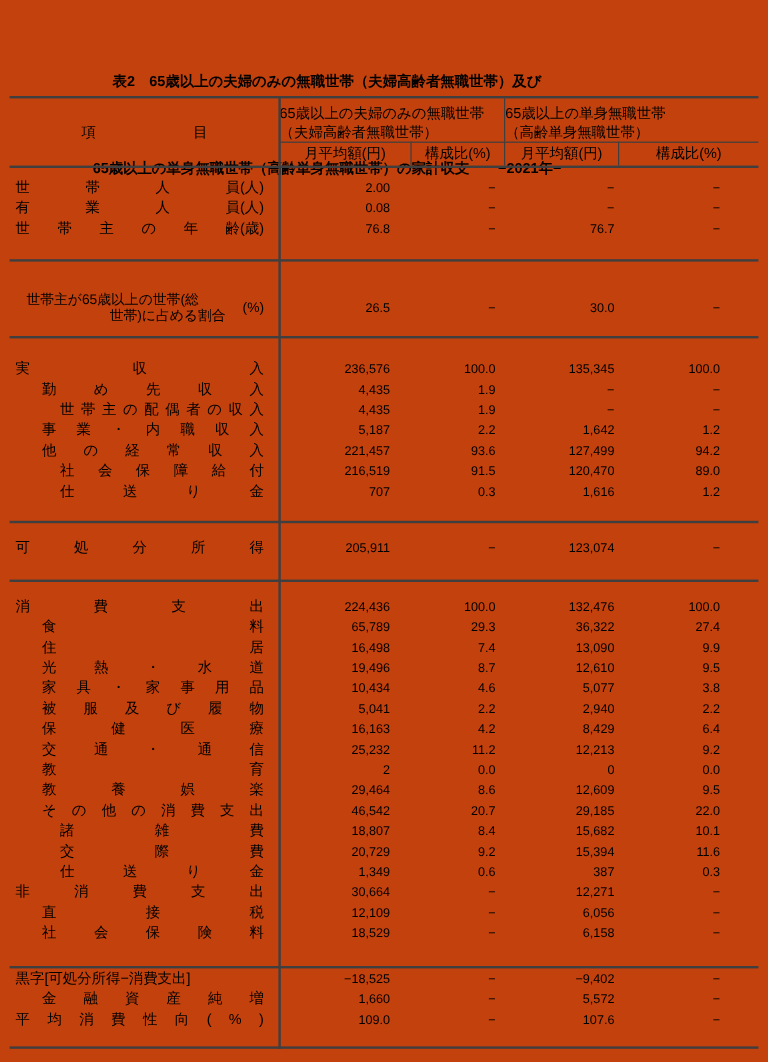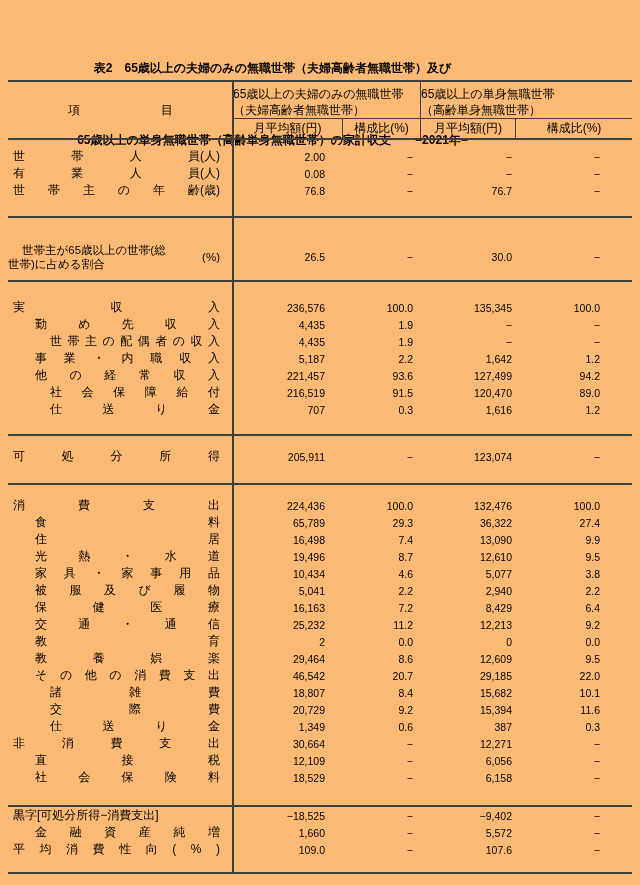--- a/index.html
+++ b/index.html
@@ -1,18 +1,18 @@
 <!DOCTYPE html>
 <html><head>
 <meta charset="utf-8">
 <style>
   html,body { margin:0; padding:0; }
   body { background:#ffffff; }
   .page {
-    position:relative; width:640px; height:885px; background:#fdba74;
+    position:relative; width:640px; height:885px; background:#c2410c;
     font-family:"Liberation Sans","DejaVu Sans",sans-serif; color:#000;
     overflow:hidden;
   }
   
   .title-block {
     margin:8px 0 0 0; width:545px; text-align:center;
     font-size:12px; font-weight:bold; line-height:24px;
     white-space:pre-wrap;
   }
   .title-line { display:block; }
@@ -47,21 +47,21 @@
     display:grid;
     grid-template-columns:225px 109px 78px 95px 117px;
     height:17px; align-items:center; font-size:12px;
   }
   .row.special { height:30px; }
   .label-cell { overflow:hidden; }
   .label-flex { display:flex; justify-content:space-between; margin-right:13px; line-height:17px; }
   .ratio-wrap { display:flex; align-items:center; justify-content:space-between; margin-right:13px; }
   .ratio-text { width:180px; font-size:11.5px; line-height:14px; }
   .ratio-l1 { text-align:left; padding-left:14px; }
-  .ratio-l2 { text-align:left; }
+  .ratio-l2 { text-align:right; }
   .ratio-unit { font-size:11.5px; }
   .val {
     text-align:right; font-size:10.5px;
     font-family:"Liberation Sans","DejaVu Sans",sans-serif;
   }
   .val.c1 { padding-right:17px; }
   .val.c2 { padding-right:7px; }
   .val.c3 { padding-right:3px; }
   .val.c4 { padding-right:32px; }
 </style>
@@ -383,21 +383,21 @@
           <div class="row">
             <div class="label-cell">
               <div class="label-flex" style="margin-left: 27px;">
                 <span>保</span>
                 <span>健</span>
                 <span>医</span>
                 <span>療</span>
               </div>
             </div>
             <div class="val c1">16,163</div>
-            <div class="val c2">7.2</div>
+            <div class="val c2">4.2</div>
             <div class="val c3">8,429</div>
             <div class="val c4">6.4</div>
           </div>
           <div class="row">
             <div class="label-cell">
               <div class="label-flex" style="margin-left: 27px;">
                 <span>交</span>
                 <span>通</span>
                 <span>・</span>
                 <span>通</span>

